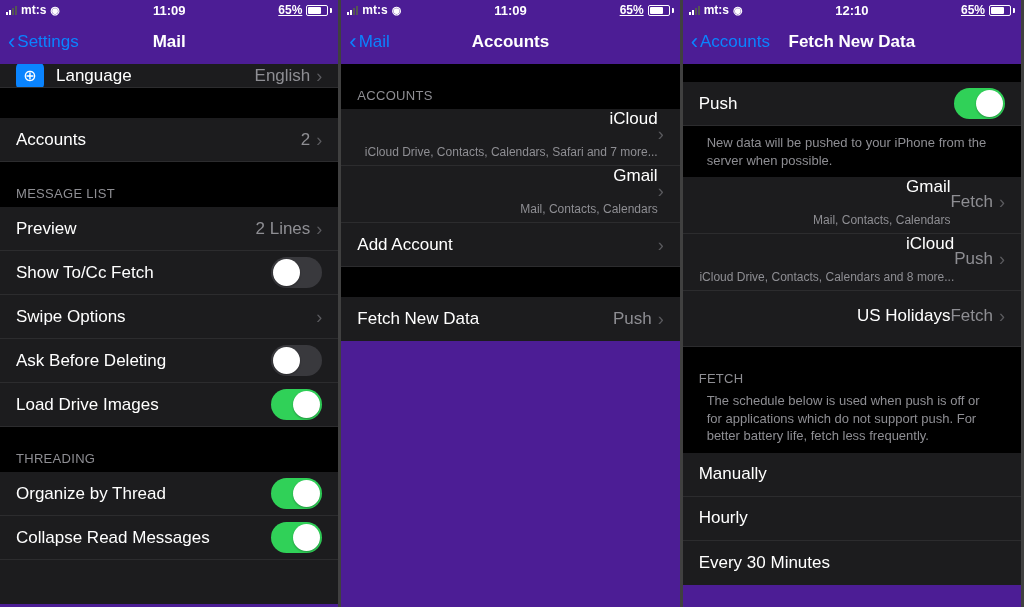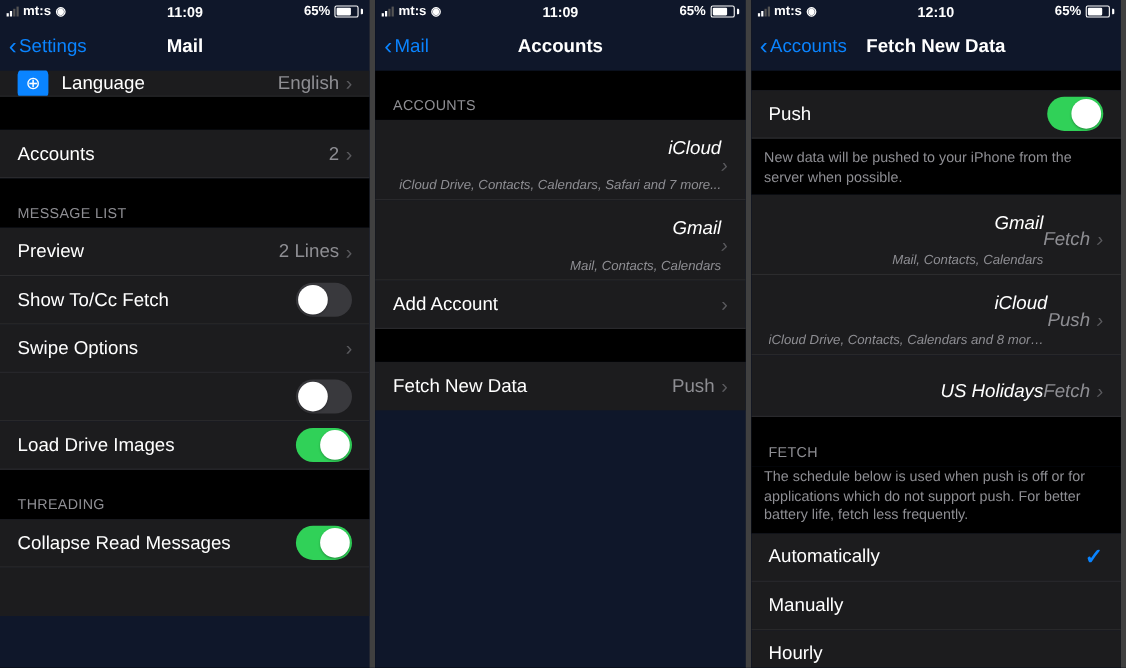--- a/index.html
+++ b/index.html
@@ -8,38 +8,38 @@
     font-family: -apple-system, BlinkMacSystemFont, "Segoe UI", "Helvetica Neue", Arial, sans-serif;
     color: #fff;
     width: 1024px;
     height: 607px;
     overflow: hidden;
     display: flex;
   }
   .phone {
     width: 341.333px;
     height: 607px;
-    background: #0f172a;
+    background: #4c1d95;
     position: relative;
     overflow: hidden;
-    border-right: 5px solid #404040;
+    border-right: 3px solid #404040;
   }
   .status-bar {
     height: 20px;
     display: flex;
     align-items: center;
     justify-content: space-between;
     padding: 0 6px;
     font-size: 12px;
     font-weight: 600;
     color: #fff;
   }
   .status-left { display: flex; align-items: center; gap: 4px; }
   .status-center { position: absolute; left: 50%; transform: translateX(-50%); font-size: 13px; font-weight: 700; }
-  .status-right { display: flex; align-items: center; gap: 4px; }
+  .status-right { display: flex; align-items: center; gap: 4px; text-decoration: underline; }
   .signal-bars { display: inline-flex; align-items: flex-end; gap: 1px; height: 10px; }
   .signal-bars span { width: 2px; background: #fff; display: inline-block; }
   .signal-bars span:nth-child(1){height:3px}
   .signal-bars span:nth-child(2){height:5px}
   .signal-bars span:nth-child(3){height:7px;background:#555}
   .signal-bars span:nth-child(4){height:9px;background:#555}
   .wifi-icon { font-size: 11px; }
   .battery { display: inline-flex; align-items: center; gap: 2px; }
   .battery-body { width: 22px; height: 11px; border: 1px solid #fff; border-radius: 2px; position: relative; }
   .battery-fill { position: absolute; left: 1px; top: 1px; bottom: 1px; width: 65%; background: #fff; border-radius: 1px; }
@@ -74,42 +74,42 @@
   .cell {
     background: #1c1c1e;
     min-height: 44px;
     display: flex;
     align-items: center;
     padding: 0 16px;
     border-bottom: 1px solid #2c2c2e;
     position: relative;
     text-align: right;
   }
-  .cell.tall { min-height: 56px; padding-top: 16px; padding-bottom: 6px; font-style: italic; }
+  .cell.tall { min-height: 56px; padding-top: 0; padding-bottom: 6px; }
   .cell:last-child { border-bottom: none; }
   .cell-label { font-size: 17px; color: #fff; flex: 0 0 auto; }
   .cell-body { flex: 1; min-width: 0; }
   .cell-title { font-size: 17px; color: #fff; }
   .cell-sub { font-size: 12px; color: #8e8e93; margin-top: 16px; white-space: nowrap; overflow: hidden; text-overflow: ellipsis; }
   .cell-value { font-size: 17px; color: #8e8e93; margin-left: auto; margin-right: 6px; }
   .chevron { color: #5a5a5e; font-size: 18px; line-height: 1; }
   .check { color: #0a84ff; font-size: 20px; font-weight: 600; margin-left: auto; }
 
   .section-header {
     font-size: 13px;
     color: #8e8e93;
     text-transform: uppercase;
     padding: 24px 16px 6px;
     letter-spacing: 0.3px;
     background: #000;
   }
   .section-footer {
     font-size: 13px;
     color: #8e8e93;
-    padding: 8px 12px 8px;
+    padding: 8px 24px 8px;
     line-height: 1.35;
     background: #000;
   }
   .spacer { height: 30px; background: #000; }
   .spacer-sm { height: 18px; background: #000; }
 
   .toggle {
     width: 51px;
     height: 31px;
     border-radius: 16px;
@@ -213,32 +213,39 @@
           <span class="knob"></span>
         </span>
     </div>
     <div class="cell">
       <span class="cell-label">Swipe Options</span>
       <span class="cell-value"></span>
       <span class="chevron">›</span>
     </div>
 
     <div class="cell">
+      <span class="cell-label">Ask Before Deleting</span>
       <span class="toggle off">
           <span class="knob"></span>
         </span>
     </div>
     <div class="cell">
       <span class="cell-label">Load Drive Images</span>
       <span class="toggle on">
           <span class="knob"></span>
         </span>
     </div>
 
     <div class="section-header">THREADING</div>
+    <div class="cell">
+      <span class="cell-label">Organize by Thread</span>
+      <span class="toggle on">
+          <span class="knob"></span>
+        </span>
+    </div>
     <div class="cell">
       <span class="cell-label">Collapse Read Messages</span>
       <span class="toggle on">
           <span class="knob"></span>
         </span>
     </div>
     <div class="cell">
       
       
     </div>
@@ -368,24 +375,20 @@
         <div class="cell-title">US Holidays</div>
       </div>
       <span class="cell-value">Fetch</span>
       <span class="chevron">›</span>
     </div>
 
     <div class="section-header">FETCH</div>
     <div class="section-footer" style="padding-top:0">The schedule below is used when push is off or for applications which do not support push. For better battery life, fetch less frequently.</div>
 
     <div class="cell">
-      <span class="cell-label">Automatically</span>
-      <span class="check">✓</span>
-    </div>
-    <div class="cell">
       <span class="cell-label">Manually</span>
     </div>
     <div class="cell">
       <span class="cell-label">Hourly</span>
     </div>
     <div class="cell">
       <span class="cell-label">Every 30 Minutes</span>
     </div>
   </div>
 </div>

